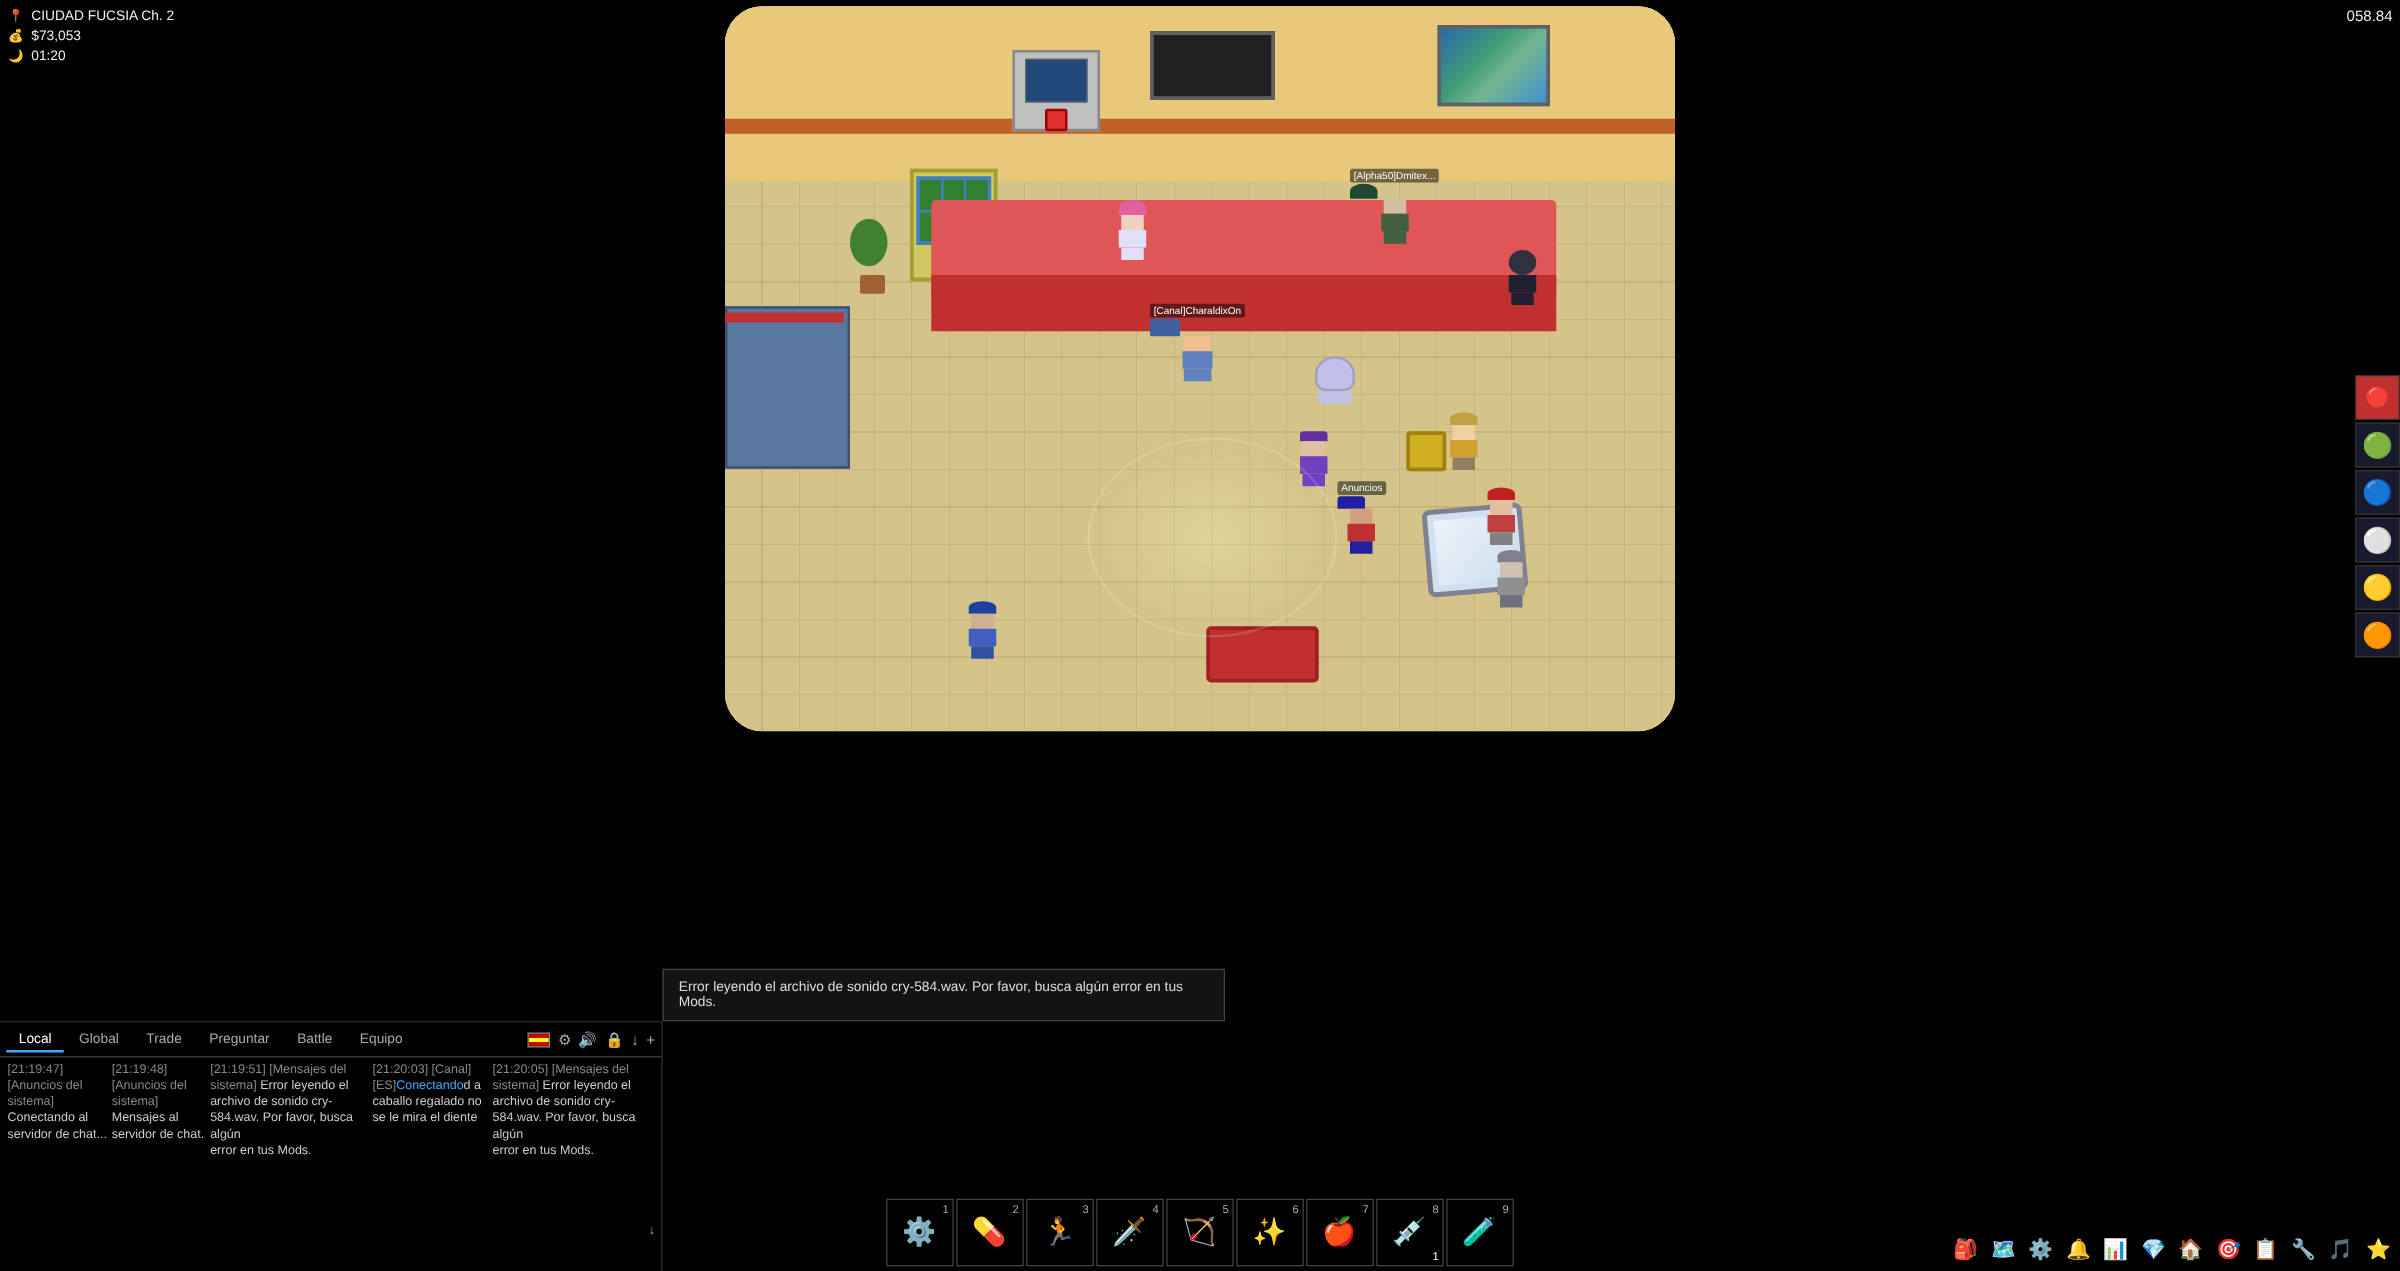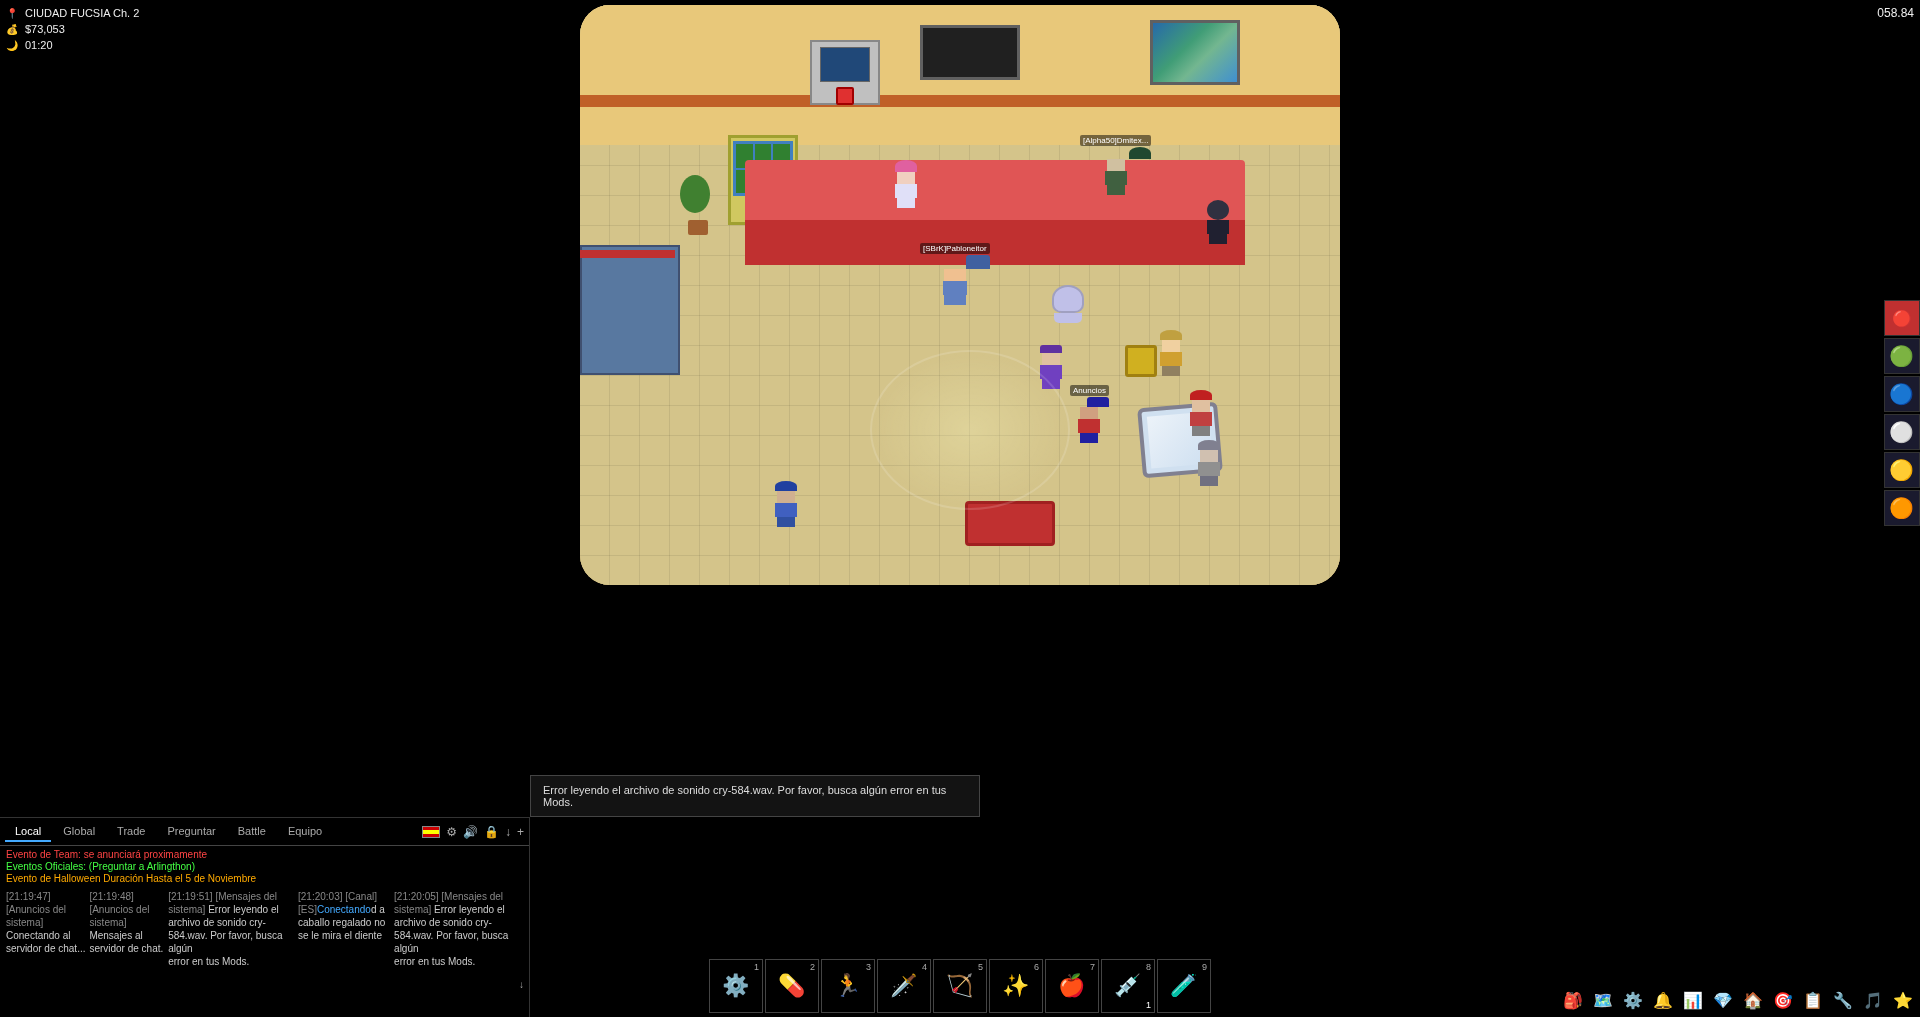--- a/index.html
+++ b/index.html
@@ -202,21 +202,21 @@
       border-radius: 50% 50% 30% 30%;
       position: absolute;
       top: 0;
     }
 
     
     .character {
       position: absolute;
       display: flex;
       flex-direction: column;
-      align-items: flex-end;
+      align-items: flex-start;
     }
     .char-label {
       font-size: 8px;
       color: #fff;
       background: rgba(0,0,0,0.5);
       padding: 1px 3px;
       border-radius: 2px;
       white-space: nowrap;
       margin-bottom: 1px;
     }
@@ -532,21 +532,21 @@
     <div class="counter-front" style="top:215px;left:165px;right:95px;height:45px;background:#c03030;"></div>
 
     <div class="character nurse" style="position:absolute;left:315px;top:155px;">
       <div style="width:22px;height:12px;background:#e060a0;border-radius:50% 50% 0 0;position:relative;z-index:2;"></div>
       <div style="width:18px;height:12px;background:#f0d0c0;margin:0 auto;position:relative;"></div>
       <div style="width:22px;height:14px;background:#e0e0f8;margin:0 auto;"></div>
       <div style="width:18px;height:10px;background:#e0e0f8;margin:0 auto;"></div>
     </div>
 
     <div class="character" style="position:absolute;left:340px;top:238px;">
-      <div class="char-label">[SBrK]Pabloneitor</div>
+      <div class="char-label">[Canal]CharaldixOn</div>
       <div style="width:24px;height:14px;background:#4060a0;border-radius:3px 3px 0 0;"></div>
       <div style="width:22px;height:12px;background:#f0c090;margin:0 auto;"></div>
       <div style="width:24px;height:14px;background:#6080c0;margin:0 auto;"></div>
       <div style="width:22px;height:10px;background:#6080c0;margin:0 auto;"></div>
     </div>
 
     <div class="character" style="position:absolute;left:500px;top:130px;">
       <div class="char-label">[Alpha50]Dmitex...</div>
       <div style="width:22px;height:12px;background:#204830;border-radius:50% 50% 0 0;"></div>
       <div style="width:18px;height:12px;background:#d0c0a0;margin:0 auto;"></div>
@@ -642,25 +642,20 @@
     <div class="chat-tab-icons">
       <span class="flag-icon"></span>
       <span class="chat-tab-icon">⚙</span>
       <span class="chat-tab-icon">🔊</span>
       <span class="chat-tab-icon">🔒</span>
       <span class="chat-tab-icon">↓</span>
       <span class="chat-tab-icon">+</span>
     </div>
   </div>
 
-  <div id="chat-announcements">
-    <div class="announce-line announce-red">Evento de Team: se anunciará proximamente</div>
-    <div class="announce-line announce-green">Eventos Oficiales: (Preguntar a Arlingthon)</div>
-    <div class="announce-line announce-orange">Evento de Halloween Duración Hasta el 5 de Noviembre</div>
-  </div>
 
   <div id="chat-messages">
     <div class="chat-message">
       <span class="time">[21:19:47]</span> <span class="system">[Anuncios del sistema]</span><span class="msg-text"> Conectando al servidor de chat...</span>
     </div>
     <div class="chat-message">
       <span class="time">[21:19:48]</span> <span class="system">[Anuncios del sistema]</span><span class="msg-text"> Mensajes al servidor de chat.</span>
     </div>
     <div class="chat-message">
       <span class="time">[21:19:51]</span> <span class="system">[Mensajes del sistema]</span><span class="msg-text"> Error leyendo el archivo de sonido cry-584.wav. Por favor, busca algún</span><br><span class="msg-text">error en tus Mods.</span>

